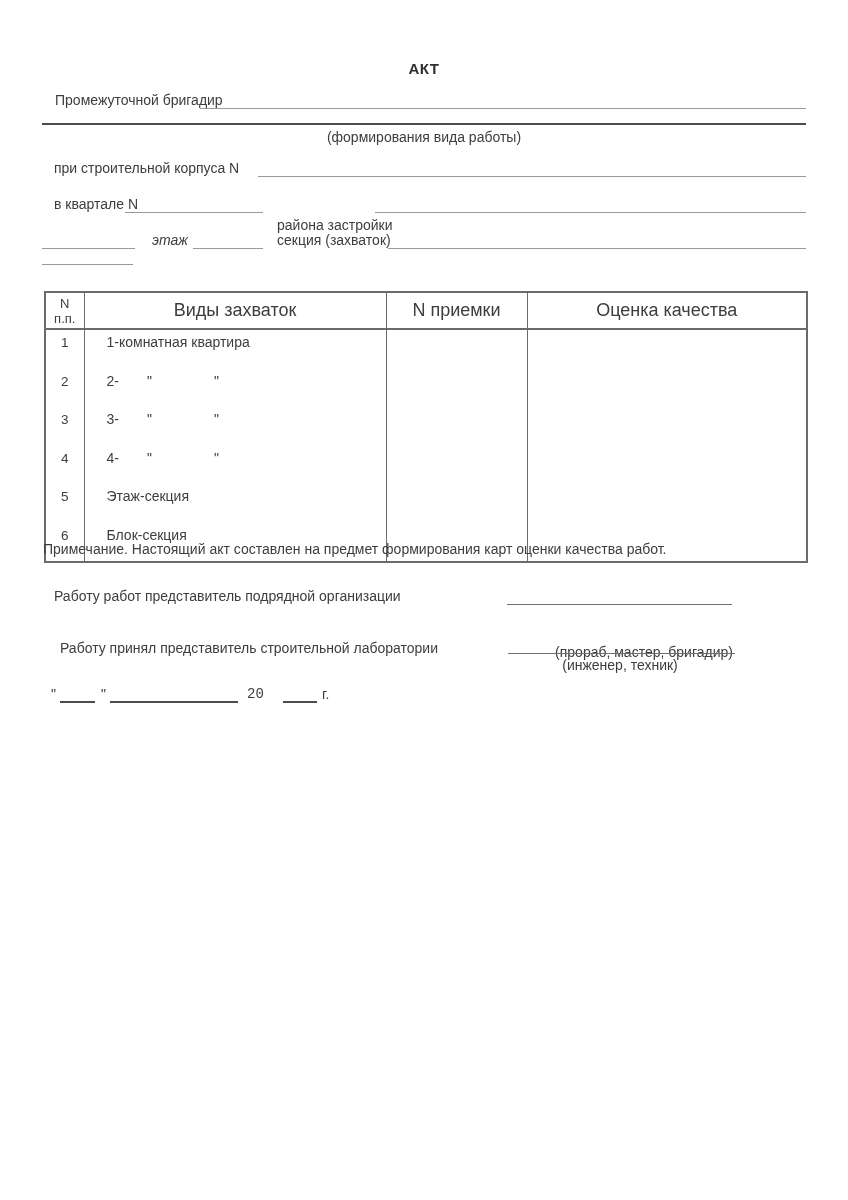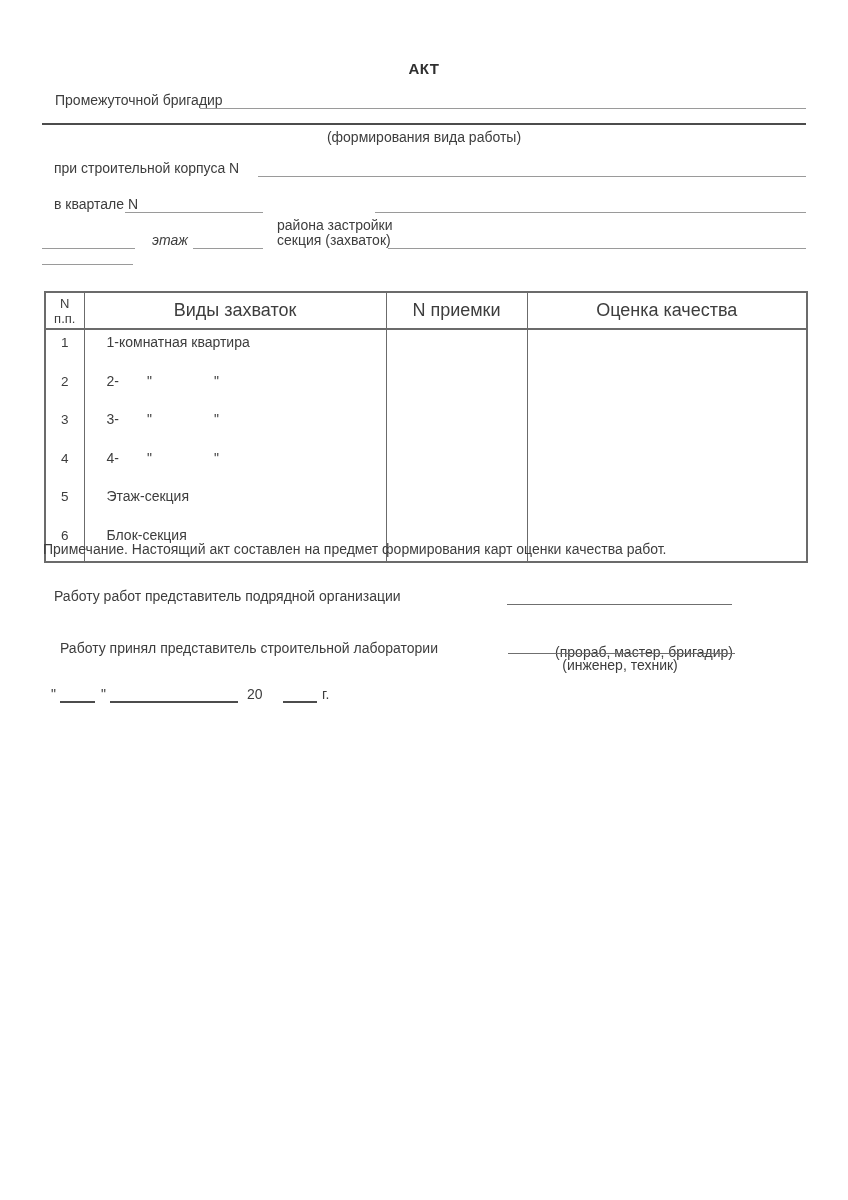--- a/index.html
+++ b/index.html
@@ -120,15 +120,15 @@
 <div class="caption" style="left:524px;top:608px;width:240px;margin-top:36px;">(прораб, мастер, бригадир)</div>
 
 <div class="abs" style="left:54px;top:640px;margin-left:6px;">Работу принял представитель строительной лаборатории</div>
 <div class="hline sig" style="left:508px;top:653px;width:227px;"></div>
 <div class="caption" style="left:500px;top:657px;width:240px;">(инженер, техник)</div>
 
 <div class="abs" style="left:51px;top:686px;">"</div>
 <div class="hline dark" style="left:60px;top:701px;width:35px;"></div>
 <div class="abs" style="left:101px;top:686px;">"</div>
 <div class="hline dark" style="left:110px;top:701px;width:128px;"></div>
-<div class="abs" style="left:247px;top:686px;">20</div>
+<div class="abs" style="left:247px;top:686px;font-family:Liberation Mono, monospace;">20</div>
 <div class="hline dark" style="left:283px;top:701px;width:34px;"></div>
 <div class="abs" style="left:322px;top:686px;">г.</div>
 
 </body></html>

